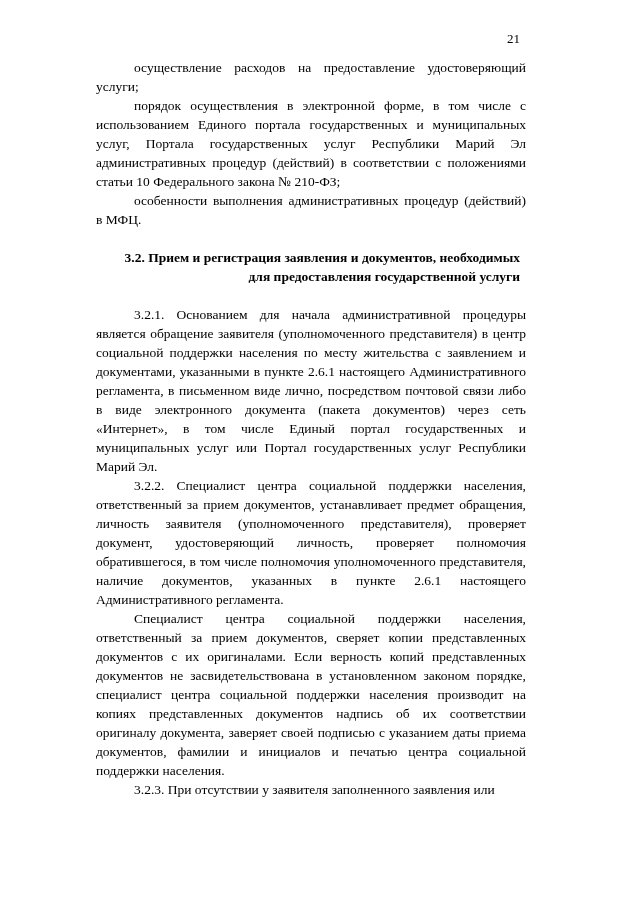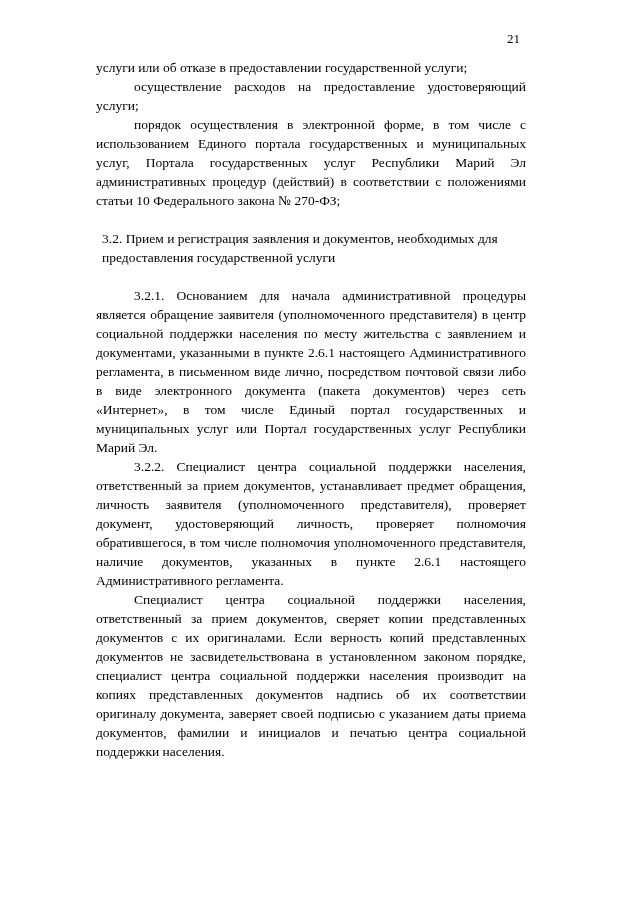--- a/index.html
+++ b/index.html
@@ -37,43 +37,44 @@
     text-justify: inter-word;
     text-indent: 38px;
   }
   .para.no-indent {
     text-indent: 0;
   }
   .heading {
     margin: 19px 6px 19px 6px;
     font-size: 13.5px;
     line-height: 19px;
-    font-weight: normal;
-    text-align: left;
+    font-weight: bold;
+    text-align: right;
     text-indent: 0;
   }
 </style>
 </head>
 <body>
 
 <div class="page">
 
   <div class="page-number">21</div>
 
-  <p class="para no-indent">услуги или об отказе в предоставлении государственной услуги;</p>
 
   <p class="para">осуществление расходов на предоставление удостоверяющий услуги;</p>
 
-  <p class="para">порядок осуществления в электронной форме, в том числе с использованием Единого портала государственных и муниципальных услуг, Портала государственных услуг Республики Марий Эл административных процедур (действий) в соответствии с положениями статьи 10 Федерального закона № 270-ФЗ;</p>
+  <p class="para">порядок осуществления в электронной форме, в том числе с использованием Единого портала государственных и муниципальных услуг, Портала государственных услуг Республики Марий Эл административных процедур (действий) в соответствии с положениями статьи 10 Федерального закона № 210-ФЗ;</p>
 
 
+  <p class="para">особенности выполнения административных процедур (действий) в МФЦ.</p>
 
   <h2 class="heading">3.2. Прием и регистрация заявления и документов, необходимых для предоставления государственной услуги</h2>
 
   <p class="para">3.2.1. Основанием для начала административной процедуры является обращение заявителя (уполномоченного представителя) в центр социальной поддержки населения по месту жительства с заявлением и документами, указанными в пункте 2.6.1 настоящего Административного регламента, в письменном виде лично, посредством почтовой связи либо в виде электронного документа (пакета документов) через сеть «Интернет», в том числе Единый портал государственных и муниципальных услуг или Портал государственных услуг Республики Марий Эл.</p>
 
   <p class="para">3.2.2. Специалист центра социальной поддержки населения, ответственный за прием документов, устанавливает предмет обращения, личность заявителя (уполномоченного представителя), проверяет документ, удостоверяющий личность, проверяет полномочия обратившегося, в том числе полномочия уполномоченного представителя, наличие документов, указанных в пункте 2.6.1 настоящего Административного регламента.</p>
 
   <p class="para">Специалист центра социальной поддержки населения, ответственный за прием документов, сверяет копии представленных документов с их оригиналами. Если верность копий представленных документов не засвидетельствована в установленном законом порядке, специалист центра социальной поддержки населения производит на копиях представленных документов надпись об их соответствии оригиналу документа, заверяет своей подписью с указанием даты приема документов, фамилии и инициалов и печатью центра социальной поддержки населения.</p>
 
 
+  <p class="para">3.2.3. При отсутствии у заявителя заполненного заявления или</p>
 
 </div>
 
 </body></html>

